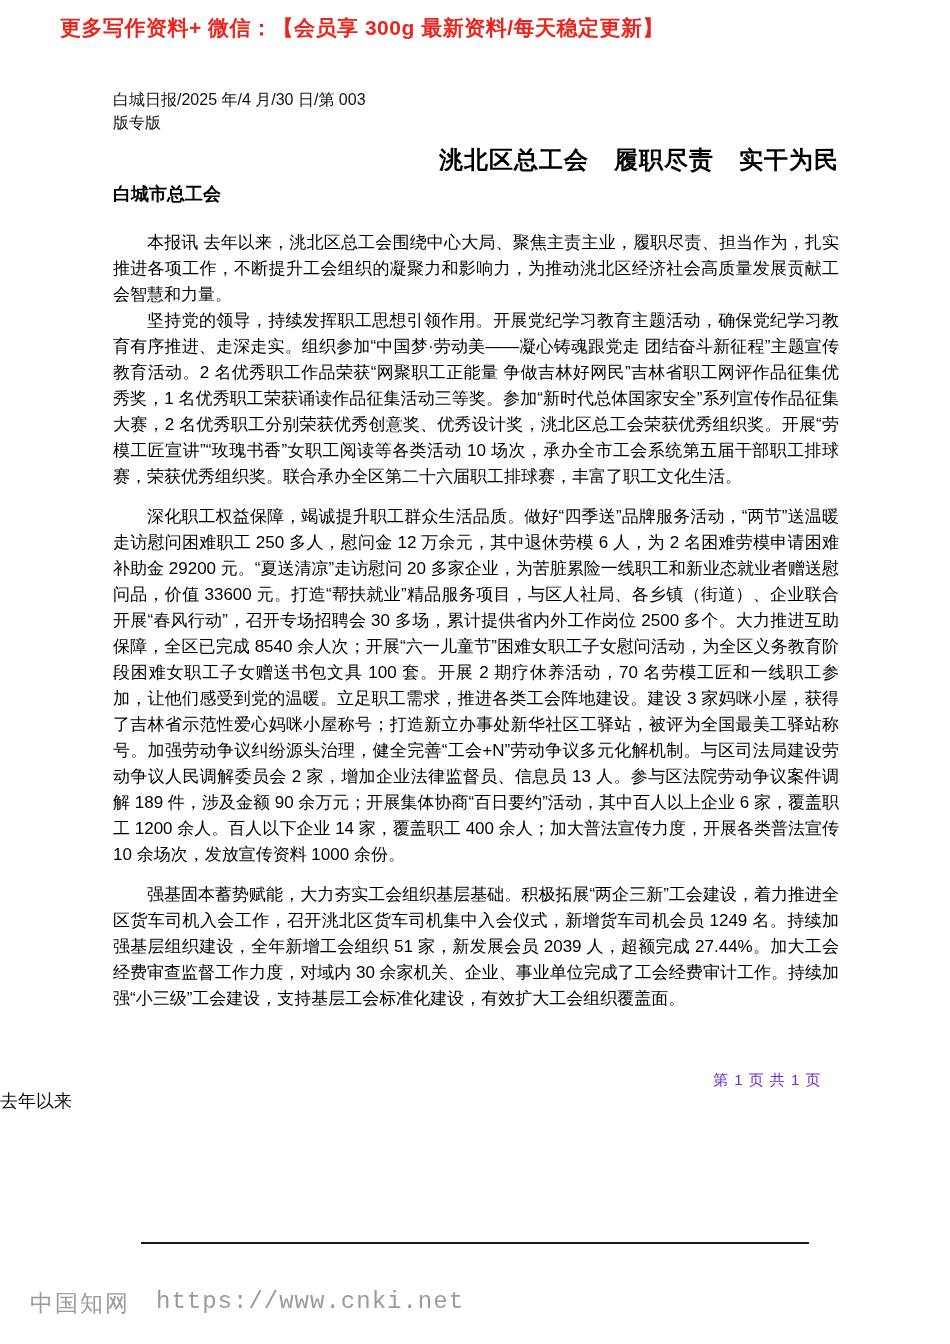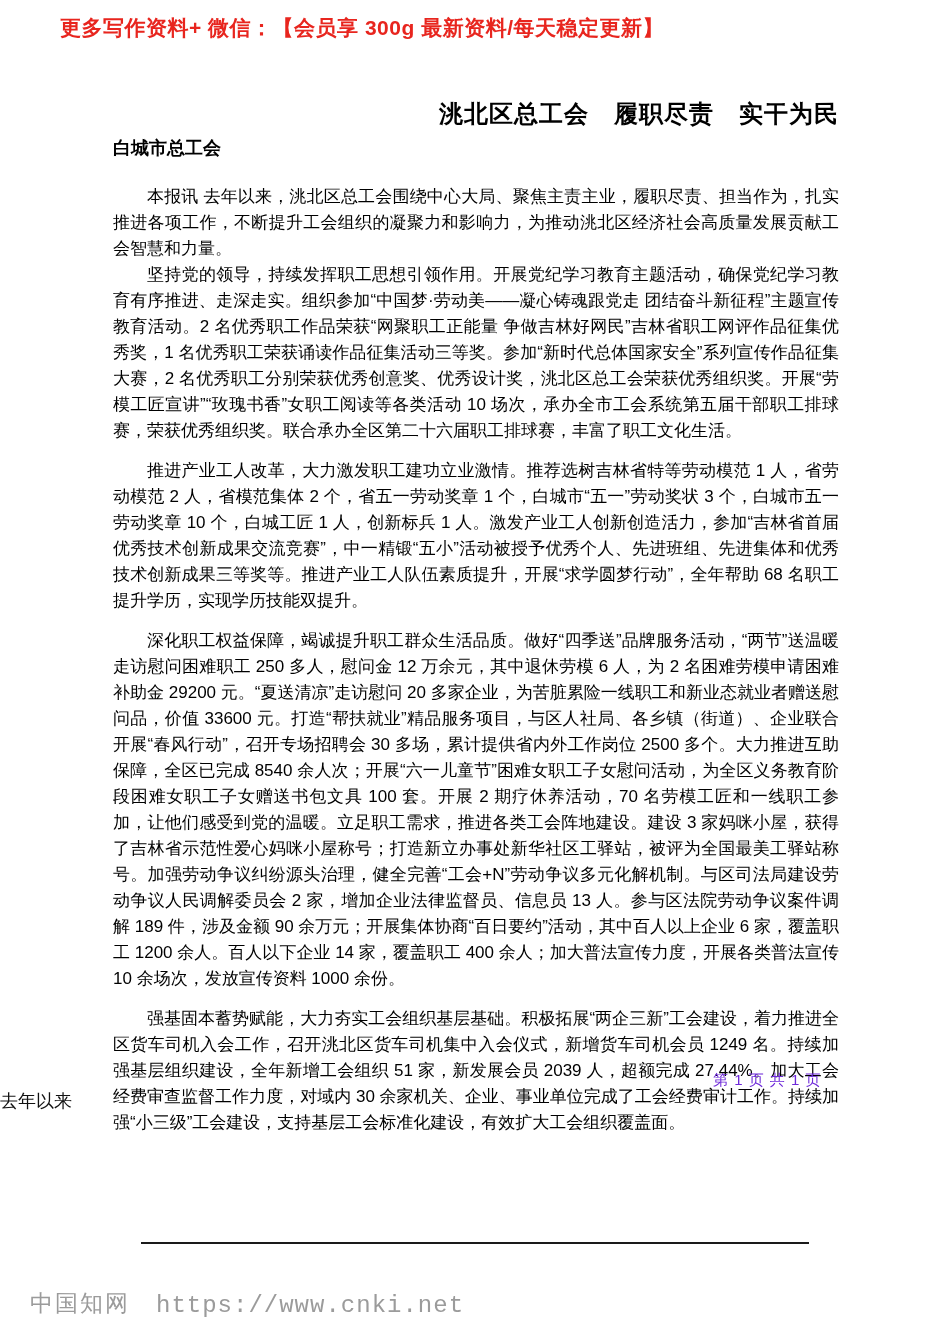--- a/index.html
+++ b/index.html
@@ -42,47 +42,50 @@
   .library{
     position:absolute;left:0;top:1089px;
     font-size:18px;color:#111;
   }
   .divider{
     position:absolute;left:141px;top:1242px;width:668px;height:2px;
     background:#1a1a1a;border:none;
   }
   .cnki{
     position:absolute;left:30px;top:1288px;
-    display:flex;align-items:flex-end;gap:26px;
+    display:flex;align-items:flex-start;gap:26px;
     color:var(--muted);
   }
   .cnki-brand{
     font-size:23px;letter-spacing:2px;
     font-family:"Liberation Serif","DejaVu Serif",serif;
   }
   .cnki-url{
     font-size:24px;
     font-family:"Liberation Mono","DejaVu Sans Mono",monospace;
     letter-spacing:1px;
   }
 </style>
 </head>
 <body>
 
 <div class="promo">更多写作资料+ 微信：【会员享 300g 最新资料/每天稳定更新】</div>
 
 <div class="content">
+  <div class="meta">
+    <div>白城日报/2025 年/4 月/30 日/第 003</div>
+    <div>版专版</div>
+  </div>
 
   <div class="title">洮北区总工会　履职尽责　实干为民</div>
 
   <div class="author">白城市总工会</div>
 
   <p class="para">本报讯 去年以来，洮北区总工会围绕中心大局、聚焦主责主业，履职尽责、担当作为，扎实推进各项工作，不断提升工会组织的凝聚力和影响力，为推动洮北区经济社会高质量发展贡献工会智慧和力量。</p>
   <p class="para gap-after">坚持党的领导，持续发挥职工思想引领作用。开展党纪学习教育主题活动，确保党纪学习教育有序推进、走深走实。组织参加“中国梦·劳动美——凝心铸魂跟党走 团结奋斗新征程”主题宣传教育活动。2 名优秀职工作品荣获“网聚职工正能量 争做吉林好网民”吉林省职工网评作品征集优秀奖，1 名优秀职工荣获诵读作品征集活动三等奖。参加“新时代总体国家安全”系列宣传作品征集大赛，2 名优秀职工分别荣获优秀创意奖、优秀设计奖，洮北区总工会荣获优秀组织奖。开展“劳模工匠宣讲”“玫瑰书香”女职工阅读等各类活动 10 场次，承办全市工会系统第五届干部职工排球赛，荣获优秀组织奖。联合承办全区第二十六届职工排球赛，丰富了职工文化生活。</p>
-  <p class="para gap-after">推进产业工人改革，大力激发职工建功立业激情。推荐选树吉林省特等劳动模范 1 人，省劳动模范 2 人，省模范集体 2 个，省五一劳动奖章 1 个，白城市“五一”劳动奖状 3 个，白城市五一劳动奖章 10 个，白城工匠 1 人，创新标兵 1 人。激发产业工人创新创造活力，参加“吉林省首届优秀技术创新成果交流竞赛”，中一精锻“五小”活动被授予优秀个人、先进班组、先进集体和优秀技术创新成果三等奖等。推进产业工人队伍素质提升，开展“求学圆梦行动”，全年帮助 68 名职工提升学历，实现学历技能双提升。</p>
   <p class="para gap-after">深化职工权益保障，竭诚提升职工群众生活品质。做好“四季送”品牌服务活动，“两节”送温暖走访慰问困难职工 250 多人，慰问金 12 万余元，其中退休劳模 6 人，为 2 名困难劳模申请困难补助金 29200 元。“夏送清凉”走访慰问 20 多家企业，为苦脏累险一线职工和新业态就业者赠送慰问品，价值 33600 元。打造“帮扶就业”精品服务项目，与区人社局、各乡镇（街道）、企业联合开展“春风行动”，召开专场招聘会 30 多场，累计提供省内外工作岗位 2500 多个。大力推进互助保障，全区已完成 8540 余人次；开展“六一儿童节”困难女职工子女慰问活动，为全区义务教育阶段困难女职工子女赠送书包文具 100 套。开展 2 期疗休养活动，70 名劳模工匠和一线职工参加，让他们感受到党的温暖。立足职工需求，推进各类工会阵地建设。建设 3 家妈咪小屋，获得了吉林省示范性爱心妈咪小屋称号；打造新立办事处新华社区工驿站，被评为全国最美工驿站称号。加强劳动争议纠纷源头治理，健全完善“工会+N”劳动争议多元化解机制。与区司法局建设劳动争议人民调解委员会 2 家，增加企业法律监督员、信息员 13 人。参与区法院劳动争议案件调解 189 件，涉及金额 90 余万元；开展集体协商“百日要约”活动，其中百人以上企业 6 家，覆盖职工 1200 余人。百人以下企业 14 家，覆盖职工 400 余人；加大普法宣传力度，开展各类普法宣传 10 余场次，发放宣传资料 1000 余份。</p>
   <p class="para">强基固本蓄势赋能，大力夯实工会组织基层基础。积极拓展“两企三新”工会建设，着力推进全区货车司机入会工作，召开洮北区货车司机集中入会仪式，新增货车司机会员 1249 名。持续加强基层组织建设，全年新增工会组织 51 家，新发展会员 2039 人，超额完成 27.44%。加大工会经费审查监督工作力度，对域内 30 余家机关、企业、事业单位完成了工会经费审计工作。持续加强“小三级”工会建设，支持基层工会标准化建设，有效扩大工会组织覆盖面。</p>
 </div>
 
 <div class="page-indicator">第 1 页 共 1 页</div>
 
 <div class="library">去年以来</div>
 
 <div class="divider"></div>
 

